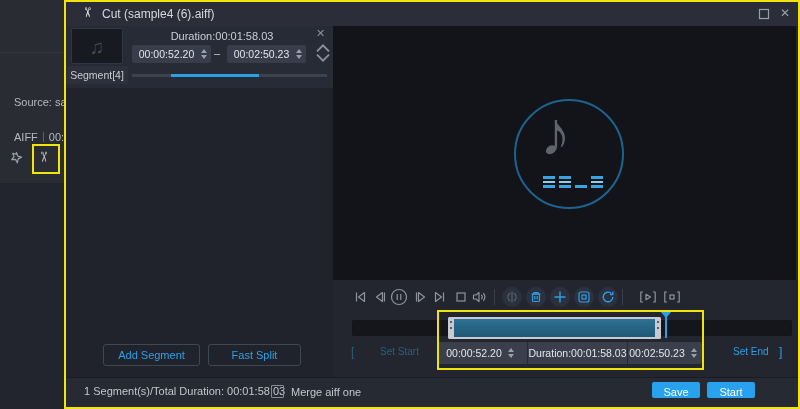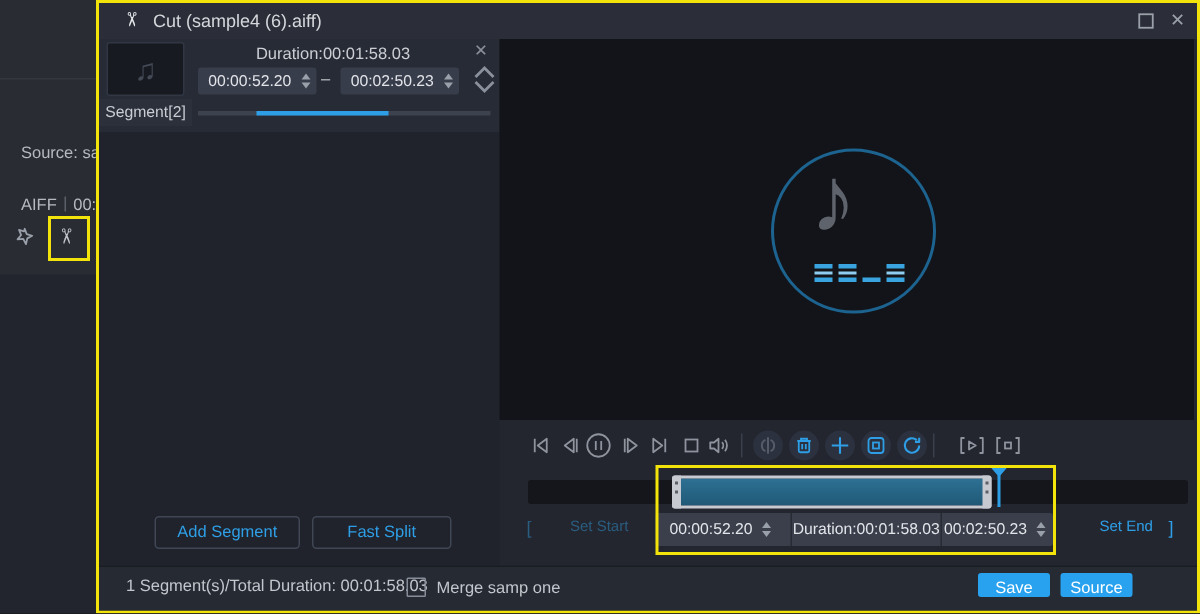--- a/index.html
+++ b/index.html
@@ -115,21 +115,21 @@
   <div class="a winbtn" style="right:30px;">
     <svg class="ico" viewBox="0 0 16 16" width="14" height="14" fill="none" stroke="#9aa0a9" stroke-width="1.2">
         <rect x="3.5" y="3.5" width="9" height="9"></rect>
       </svg>
   </div>
   <div class="a winbtn" style="right:8px;">✕</div>
 
   <div class="a leftpanel"></div>
   <div class="a segcard"></div>
   <div class="a thumb">♫</div>
-  <div class="a segtab">Segment[2]</div>
+  <div class="a segtab">Segment[4]</div>
   <div class="a seg-duration">Duration:00:01:58.03</div>
   <div class="a tinput" style="left:132px; width:79px;">
     <span class="val">00:00:52.20</span>
     <span class="spin">
         <i class="sp-u"></i>
         <i class="sp-d"></i>
       </span>
   </div>
   <div class="a seg-dash">–</div>
   <div class="a tinput" style="left:227px; width:79px;">
@@ -305,17 +305,17 @@
     </div>
   </div>
   <div class="a setlbl blue" style="left:733px;">Set End</div>
   <div class="a brk blue" style="left:779px;">]</div>
 
   <div class="a annot" style="left:437px; top:310px; width:267px; height:60px;"></div>
 
   <div class="a footer"></div>
   <div class="a summary">1 Segment(s)/Total Duration: 00:01:58.03</div>
   <div class="a chk"></div>
-  <div class="a chklbl">Merge samp one</div>
+  <div class="a chklbl">Merge aiff one</div>
   <div class="a bbtn" style="left:652px;">Save</div>
-  <div class="a bbtn" style="left:707px;">Source</div>
+  <div class="a bbtn" style="left:707px;">Start</div>
 
 </div>
 
 </body></html>

